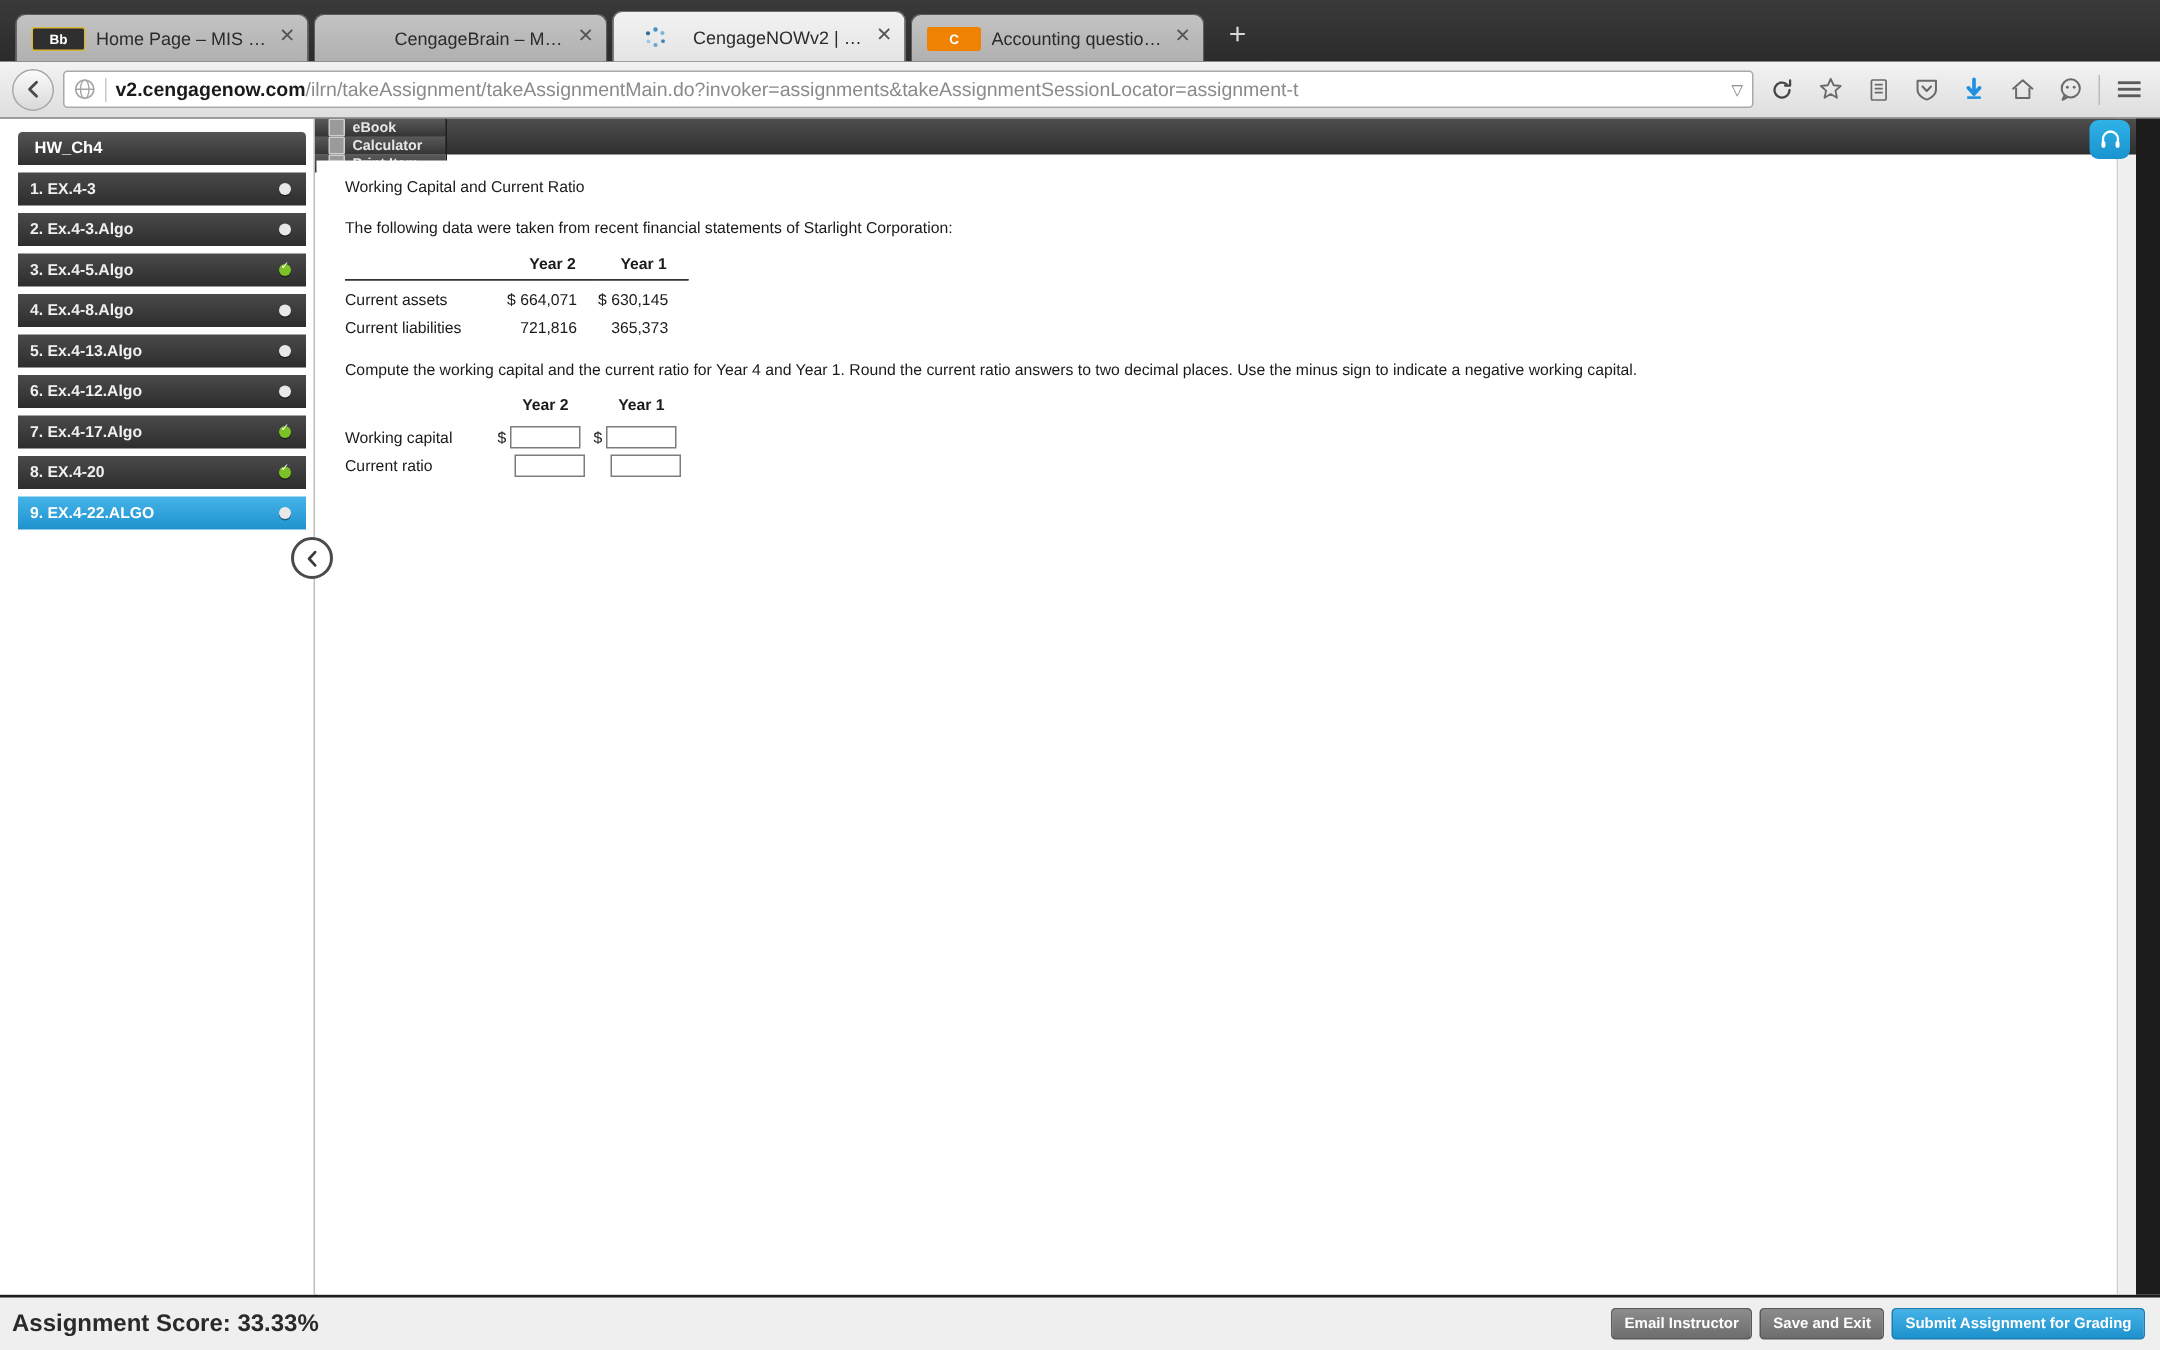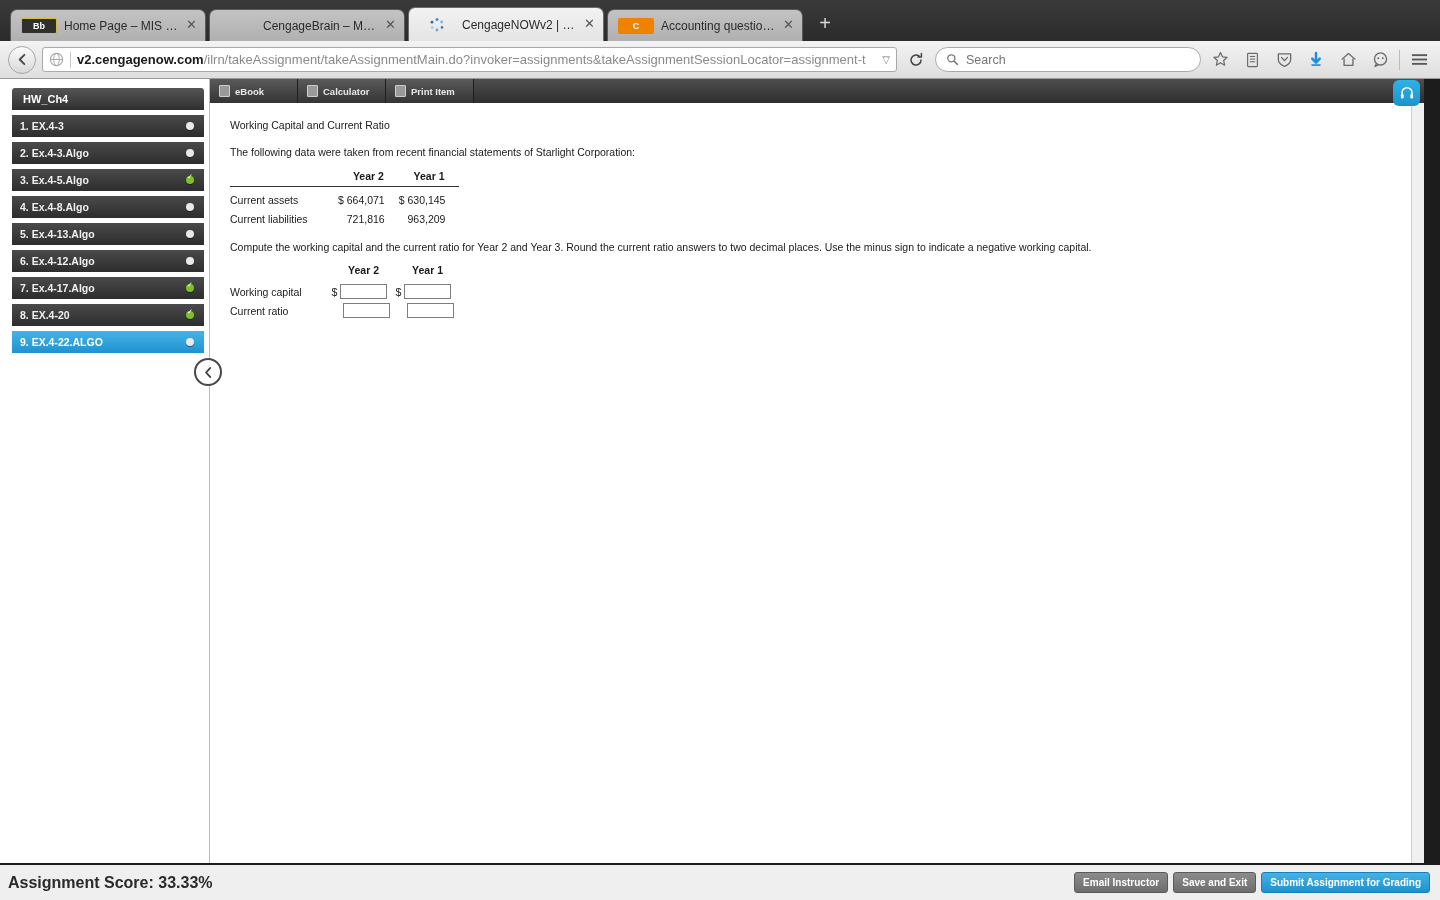--- a/index.html
+++ b/index.html
@@ -113,21 +113,21 @@
     position: absolute; left: 0; top: 0;
     width: 1424px; height: 821px;
     background: #fff; overflow: hidden;
   }
 
   
   .app-topbar {
     position: absolute; left: 210px; top: 0;
     width: 1214px; height: 24px;
     background: linear-gradient(to bottom,#4e4e4e 0%,#2e2e2e 100%);
-    display: flex; align-items: stretch;
+    display: flex; align-items: stretch; flex-direction: column;
   }
   .app-tab {
     width: 88px; display: flex; align-items: center; gap: 5px;
     padding-left: 9px;
     font-size: 9.5px; font-weight: bold; color: #e8e8e8;
     border-right: 1px solid #1e1e1e;
     background: linear-gradient(to bottom,#5a5a5a 0%,#343434 100%);
   }
   .app-tab .ic {
     width: 11px; height: 12px; flex: none;
@@ -314,27 +314,20 @@
       <span class="url-drop">▽</span>
     </div>
 
     <div class="reloadbtn">
       <svg width="16" height="16" viewBox="0 0 16 16">
         <path d="M13 8 A5 5 0 1 1 11.2 4.2" stroke="#444" stroke-width="1.5" fill="none" stroke-linecap="round"></path>
         <path d="M13.4 1.6 L13.4 5 L10 5" stroke="#444" stroke-width="1.5" fill="none" stroke-linecap="round" stroke-linejoin="round"></path>
       </svg>
     </div>
 
-    <div class="searchbar">
-      <svg width="13" height="13" viewBox="0 0 16 16">
-        <circle cx="6.6" cy="6.6" r="4.4" fill="none" stroke="#7a7a7a" stroke-width="1.6"></circle>
-        <line x1="10" y1="10" x2="14" y2="14" stroke="#7a7a7a" stroke-width="1.8" stroke-linecap="round"></line>
-      </svg>
-      <input type="text" style="border: none; outline: none; flex: 1 1 0%; font-size: 12.5px; color: rgb(136, 136, 136); font-family: &quot;Liberation Sans&quot;, sans-serif;" placeholder="Search">
-    </div>
 
     <div class="toolicon">
       <svg width="17" height="17" viewBox="0 0 18 18">
         <path d="M9 1.6 L11.1 6.2 L16 6.7 L12.3 10 L13.4 15 L9 12.4 L4.6 15 L5.7 10 L2 6.7 L6.9 6.2 Z" fill="none" stroke="#6a6a6a" stroke-width="1.3" stroke-linejoin="round"></path>
       </svg>
     </div>
     <div class="toolicon">
       <svg width="15" height="16" viewBox="0 0 16 18">
         <rect x="2.5" y="1.5" width="11" height="15" rx="1" fill="none" stroke="#6a6a6a" stroke-width="1.3"></rect>
         <line x1="5" y1="5" x2="11" y2="5" stroke="#6a6a6a" stroke-width="1.2"></line>
@@ -469,26 +462,26 @@
           </thead>
           <tbody>
             <tr>
               <td class="rowlabel">Current assets</td>
               <td class="num">$ 664,071</td>
               <td class="num">$ 630,145</td>
             </tr>
             <tr>
               <td class="rowlabel">Current liabilities</td>
               <td class="num">721,816</td>
-              <td class="num">963,209</td>
+              <td class="num">365,373</td>
             </tr>
           </tbody>
         </table>
 
-        <div class="c-instr">Compute the working capital and the current ratio for Year 2 and Year 3. Round the current ratio answers to two decimal places. Use the minus sign to indicate a negative working capital.</div>
+        <div class="c-instr">Compute the working capital and the current ratio for Year 4 and Year 1. Round the current ratio answers to two decimal places. Use the minus sign to indicate a negative working capital.</div>
 
         <table class="answers">
           <thead>
             <tr>
               <th></th>
               <th>Year 2</th>
               <th>Year 1</th>
             </tr>
           </thead>
           <tbody>

